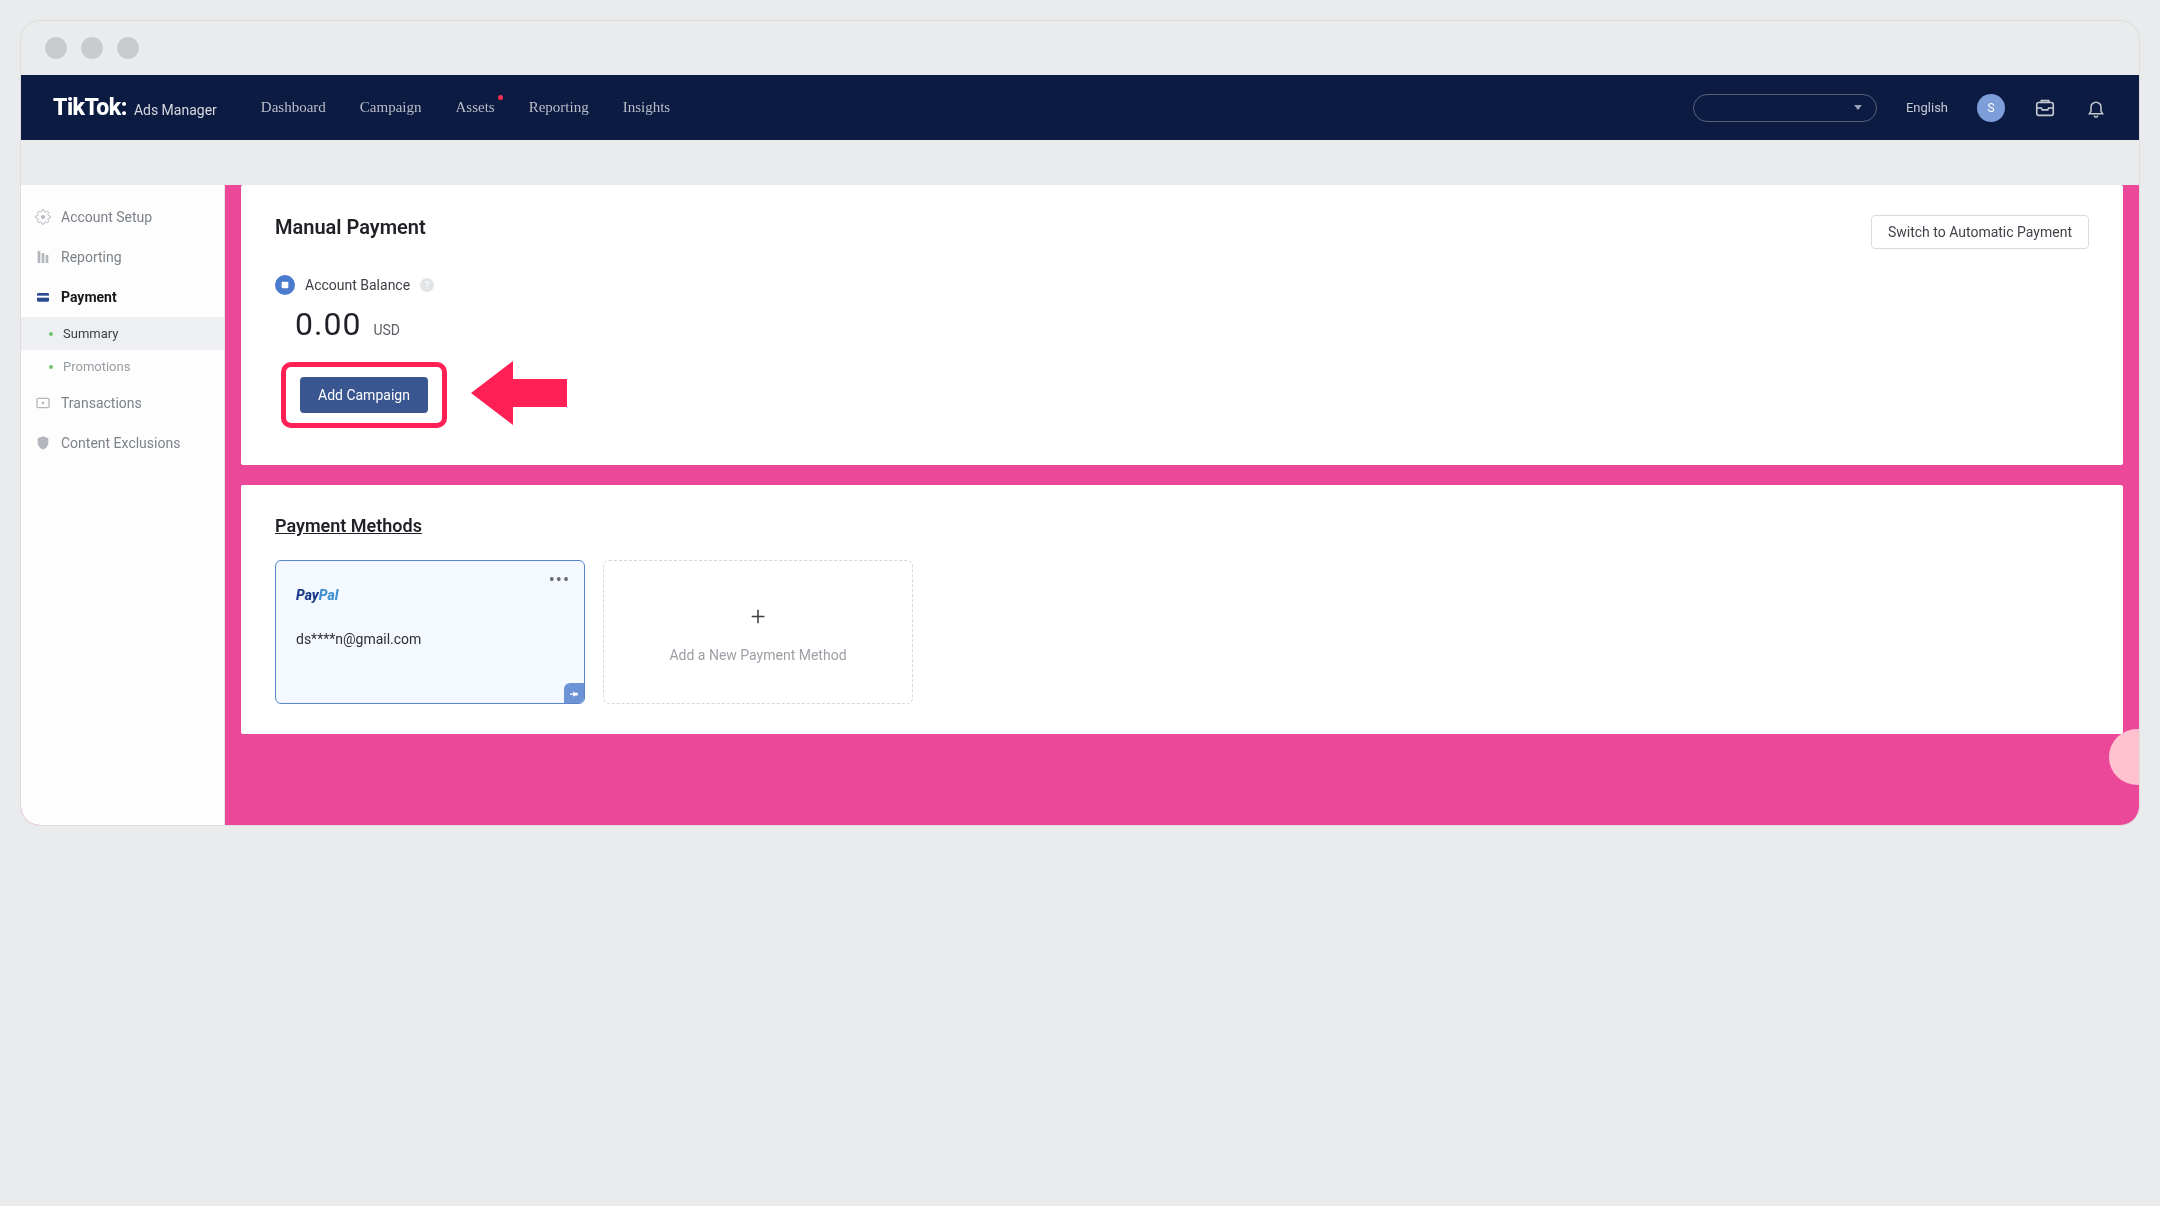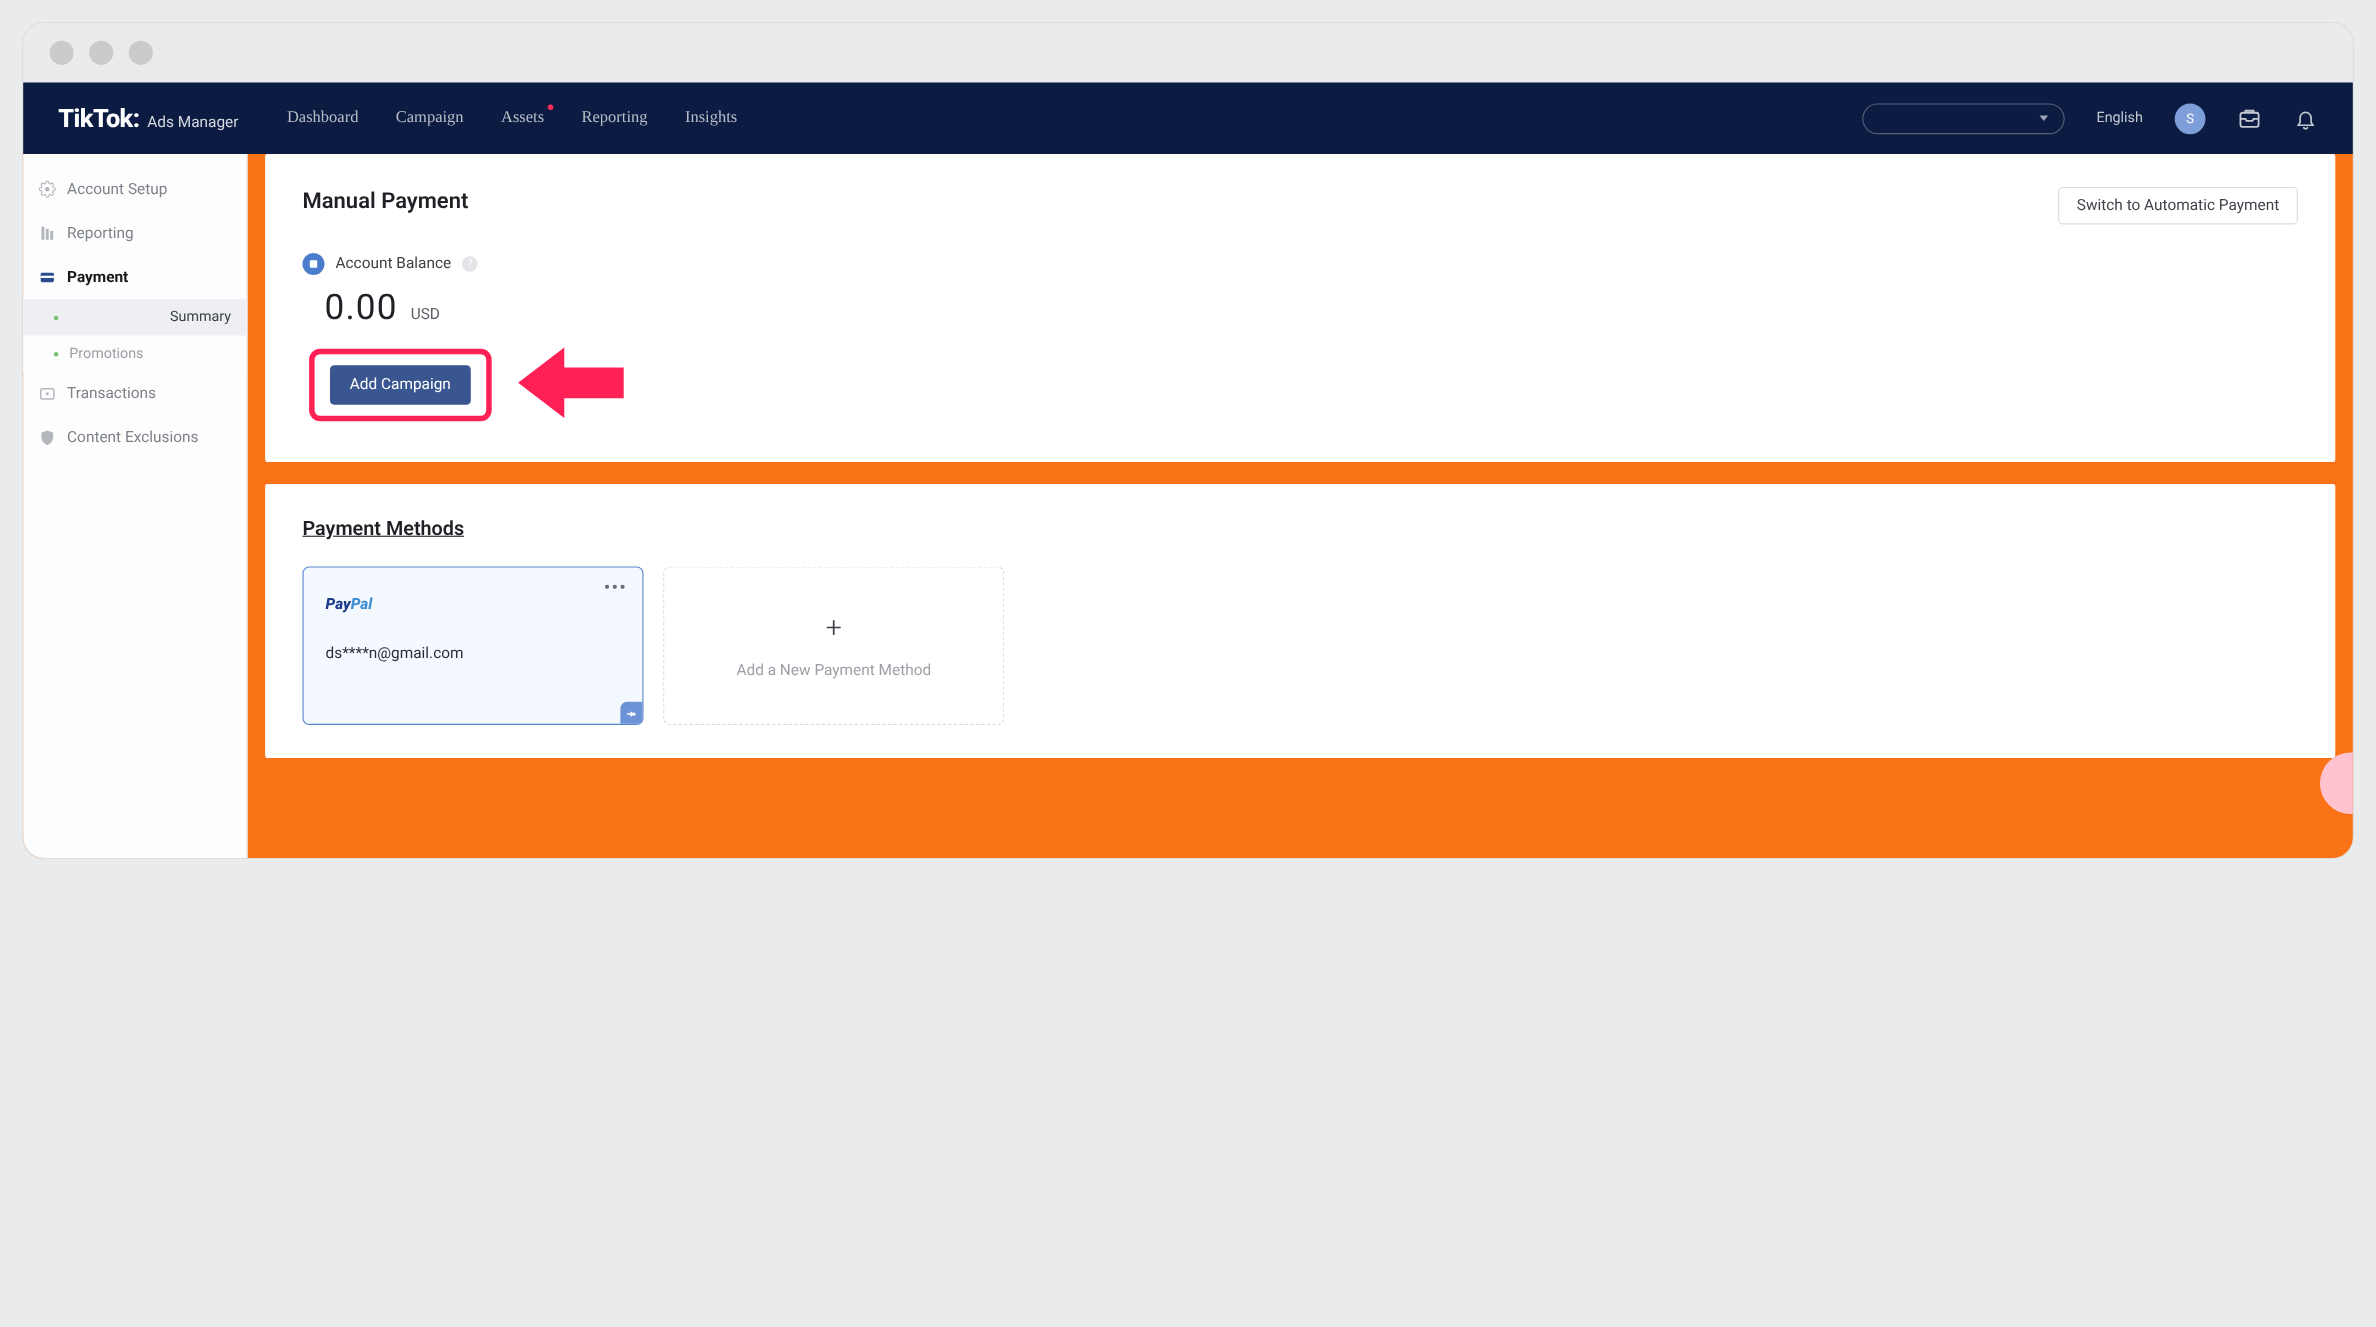--- a/index.html
+++ b/index.html
@@ -13,29 +13,29 @@
     .brand-sub { font-size: 14px; color: #d7d9e0; margin-left: 4px; }
     .nav-items { display: flex; gap: 34px; }
     .nav-item { font-size: 15px; color: #b9bdc8; cursor: pointer; font-weight: 400; position: relative; font-family: Liberation Serif, serif; }
     .nav-item.has-dot::after { content:''; position:absolute; top:-4px; right:-8px; width:5px; height:5px; border-radius:50%; background:#ff2c55; }
     .nav-right { margin-left: auto; display: flex; align-items: center; gap: 29px; }
     .nav-select { width: 184px; height: 28px; border: 1px solid #5a607a; border-radius: 14px; background: transparent; display:flex; align-items:center; justify-content:flex-end; padding:0 14px; cursor:pointer; }
     .chevron { width:0; height:0; border-left:4px solid transparent; border-right:4px solid transparent; border-top:5px solid #9aa0b6; }
     .lang { font-size: 13px; color: #c5c9d4; cursor: pointer; }
     .avatar { width: 28px; height: 28px; border-radius: 50%; background: #7e9ed9; color:#fff; display:flex; align-items:center; justify-content:center; font-size:12px; cursor:pointer; }
     .icon-btn { width: 22px; height: 22px; color: #c5c9d4; cursor: pointer; display:flex; align-items:center; justify-content:center; }
-    .app-body { display: flex; background: #f97316; min-height: 640px; }
+    .app-body { display: flex; background: #ec4899; min-height: 640px; margin-top: 45px; }
     .sidebar { width: 204px; background: #fdfdfd; border-right: 1px solid #e3e5e7; padding-top: 12px; }
     .side-item { display:flex; align-items:center; gap:10px; padding: 12px 14px; font-size:14px; color:#7d828a; cursor:pointer; }
     .side-item.active { color:#181818; font-weight:700; }
     .side-icon { width:16px; height:16px; display:flex; align-items:center; justify-content:center; color:#b3b7bd; }
     .side-icon.active { color:#2a4b8d; }
     .sub-list { background:#fdfdfd; }
     .sub-item { display:flex; align-items:center; gap:10px; padding: 9px 14px 9px 28px; font-size:13px; color:#9a9ea5; cursor:pointer; }
-    .sub-item.selected { background:#edeff2; color:#3c3f44;justify-content:space-between; }
+    .sub-item.selected { background:#edeff2; color:#3c3f44; }
     .sub-dot { width:4px; height:4px; border-radius:50%; background:#73c26f; }
     .content { flex:1; padding: 0 16px; }
     .panel { background:#fff; border-radius:2px; padding: 30px 34px; margin-bottom: 20px; }
     .panel-header { display:flex; justify-content:space-between; align-items:flex-start; }
     .page-title { font-size: 20px; font-weight: 600; color:#1f2126; }
     .switch-btn { border:1px solid #d9dbde; background:#fff; border-radius:4px; padding: 8px 16px; font-size:14px; color:#40434a; cursor:pointer; }
     .balance-row { display:flex; align-items:center; gap:10px; margin-top: 26px; }
     .bal-icon { width:20px; height:20px; border-radius:50%; background:#4a7bcc; display:flex; align-items:center; justify-content:center; color:#fff; font-size:10px; }
     .bal-label { font-size:14px; color:#3d4046; }
     .help-icon { width:14px; height:14px; border-radius:50%; background:#e2e4e7; color:#fff; font-size:10px; display:flex; align-items:center; justify-content:center; }

